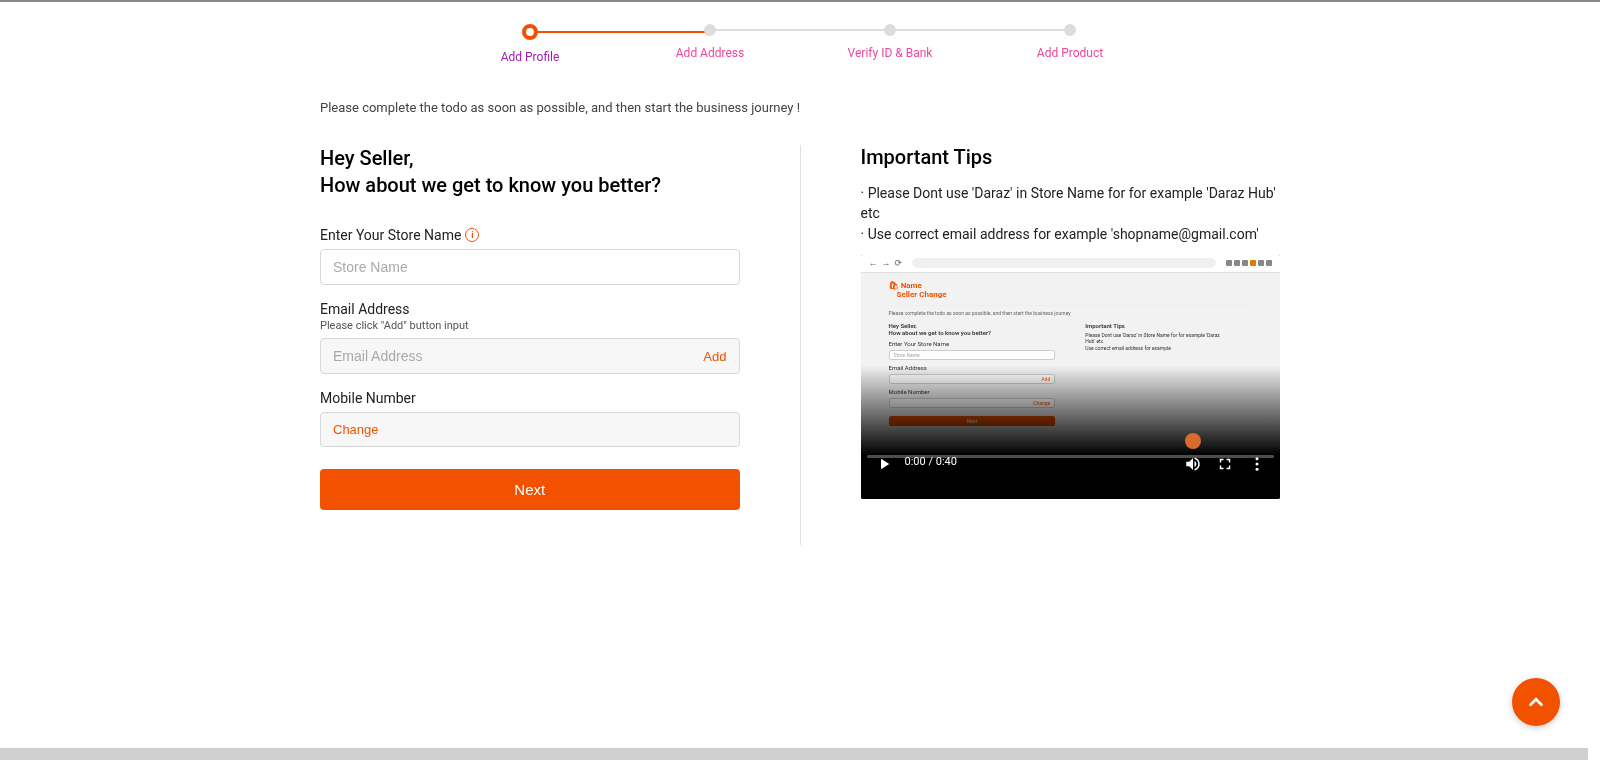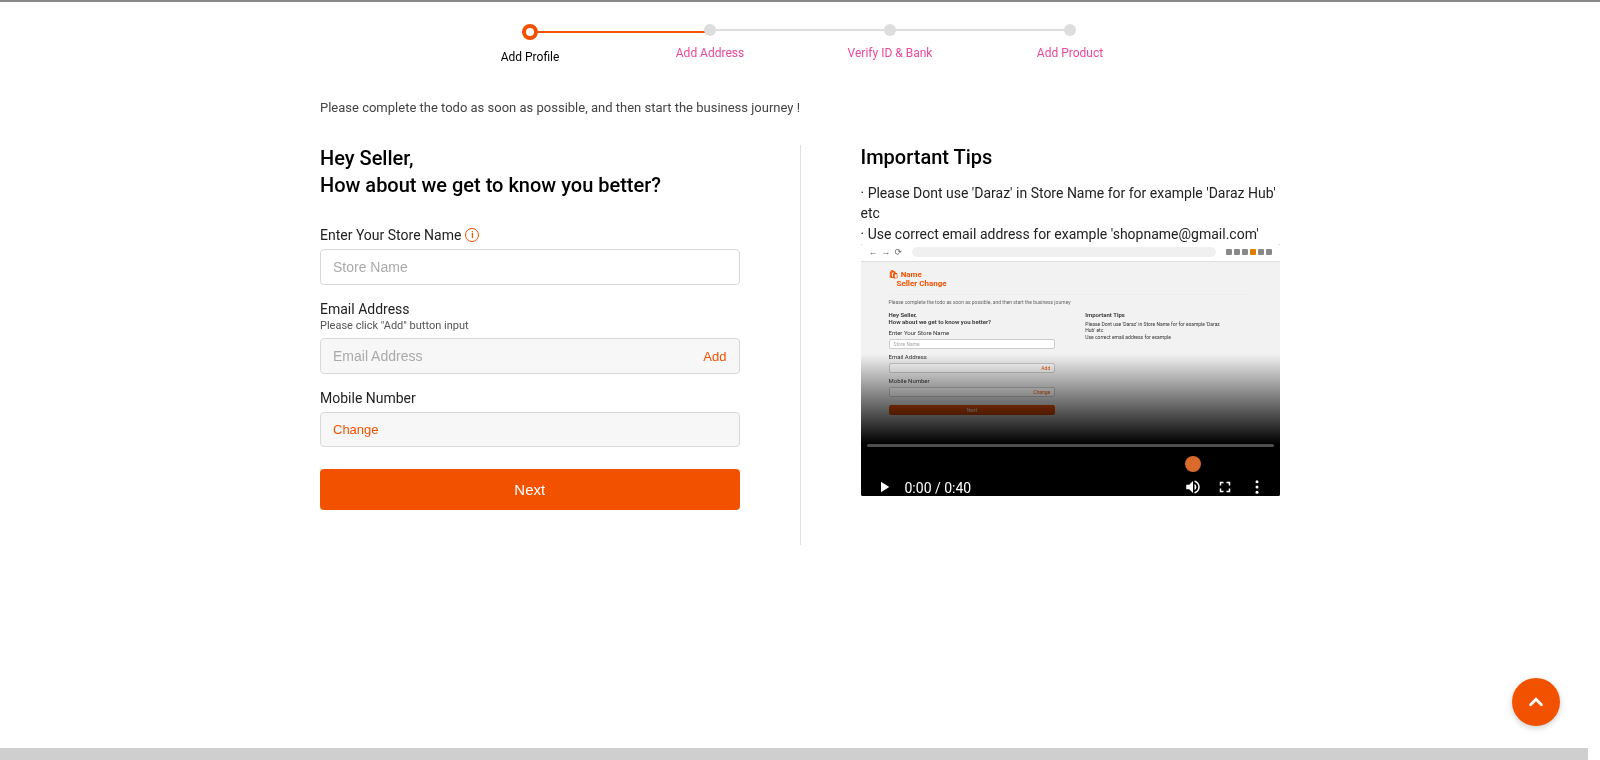--- a/index.html
+++ b/index.html
@@ -67,21 +67,21 @@
     left: 50%;
     z-index: 1;
   }
   .line.active { background: #f25200; }
   .step:last-child .line { display: none; }
   .step-label {
     margin-top: 10px;
     font-size: 12px;
     color: #ec4899;
   }
-  .step-label.active { color: #000000; }
+  .step-label.active { color: #a21caf; }
   .instruction {
     margin-top: 36px;
     font-size: 13px;
     color: #444;
   }
   .columns {
     display: flex;
     gap: 60px;
     margin-top: 30px;
   }
@@ -176,21 +176,21 @@
   }
   .tips-title {
     font-size: 20px;
     font-weight: 500;
     margin-bottom: 14px;
   }
   .tips-list {
     font-size: 14px;
     line-height: 1.45;
     color: #222;
-    margin-bottom: 0;
+    margin-bottom: 11px;
   }
   .video-box {
     width: 100%;
     background: #000;
     border-radius: 2px;
     overflow: hidden;
     position: relative;
   }
   .video-frame {
     background: #f2f2f2;
@@ -228,28 +228,28 @@
   .tiny-input { border: 1px solid #ccc; height: 10px; border-radius: 2px; margin-top: 3px; background: #fff; display:flex; align-items:center; justify-content:flex-end; padding-right:4px;}
   .tiny-input.orange-text { color: #f25200; font-size: 5px;}
   .tiny-btn { background: #f25200; height: 10px; border-radius: 2px; margin-top: 8px; text-align:center; color:#fff; font-size:5px; line-height:10px;}
   .video-fade {
     position: absolute;
     bottom: 0; left: 0; right: 0;
     height: 90px;
     background: linear-gradient(to bottom, rgba(0,0,0,0), rgba(0,0,0,1));
   }
   .video-controls {
-    height: 52px;
+    height: 44px;
     background: #000;
     display: flex;
-    align-items: flex-end;
+    align-items: flex-start;
     padding: 0 14px;
     gap: 12px;
     color: #fff;
-    font-size: 14px;
+    font-size: 11px;
     position: relative;
   }
   .progress-bar {
     position: absolute;
     top: 0;
     left: 6px;
     right: 6px;
     height: 3px;
     background: rgba(255,255,255,0.3);
     border-radius: 2px;

